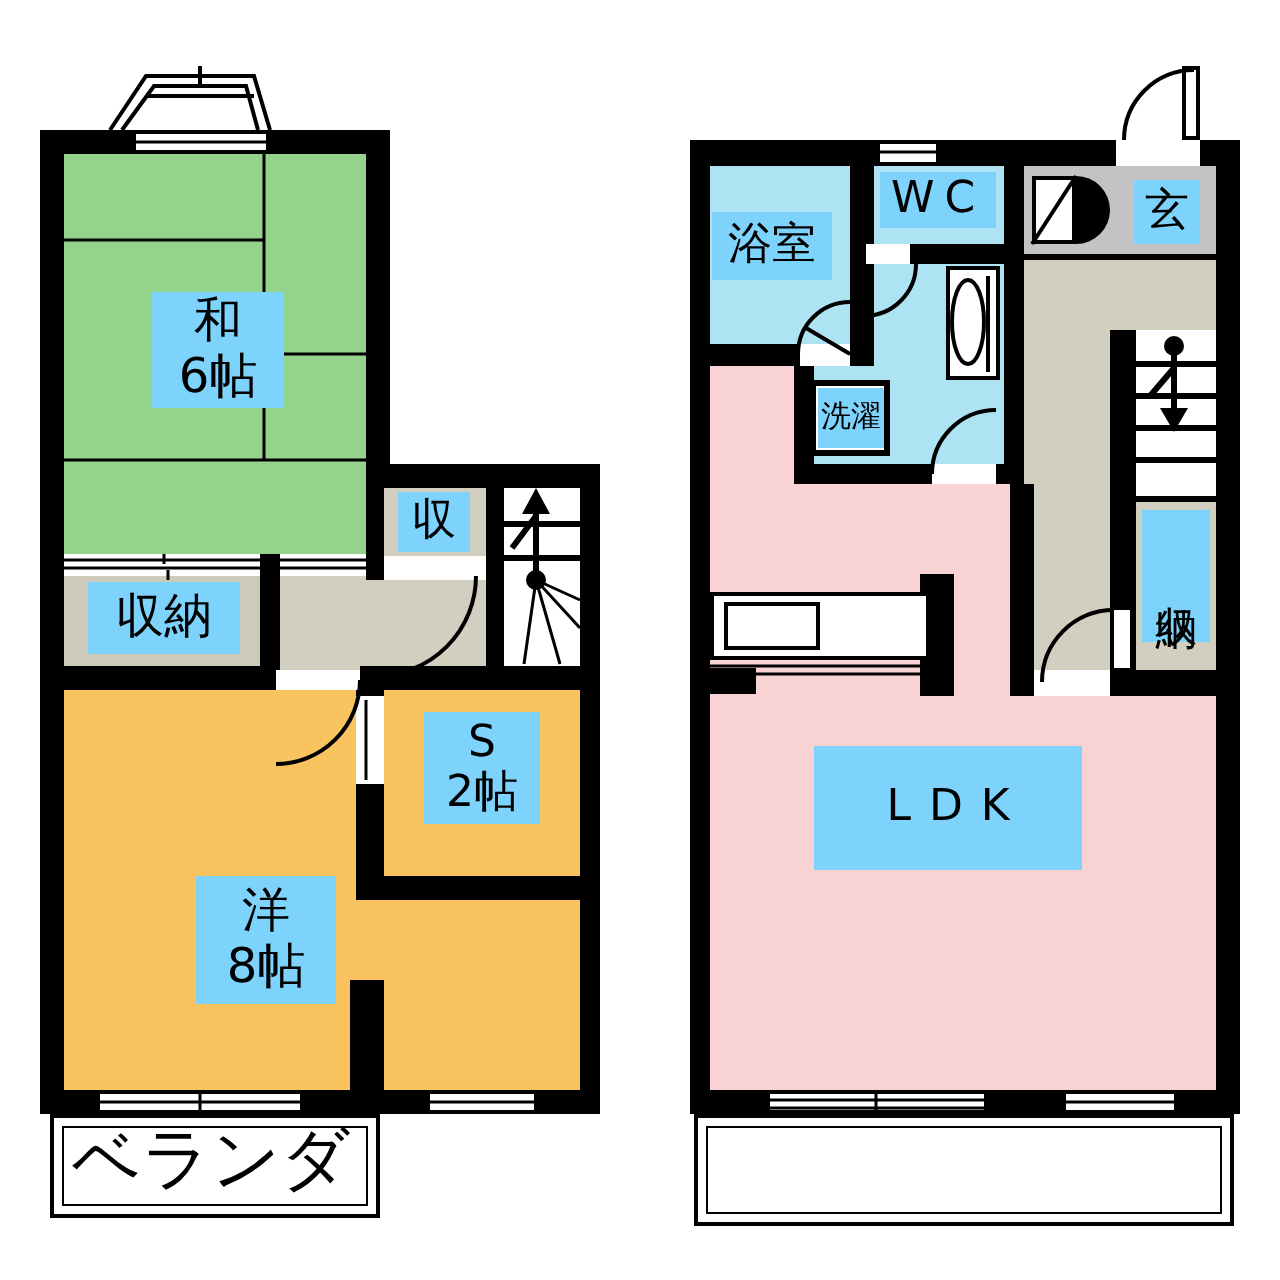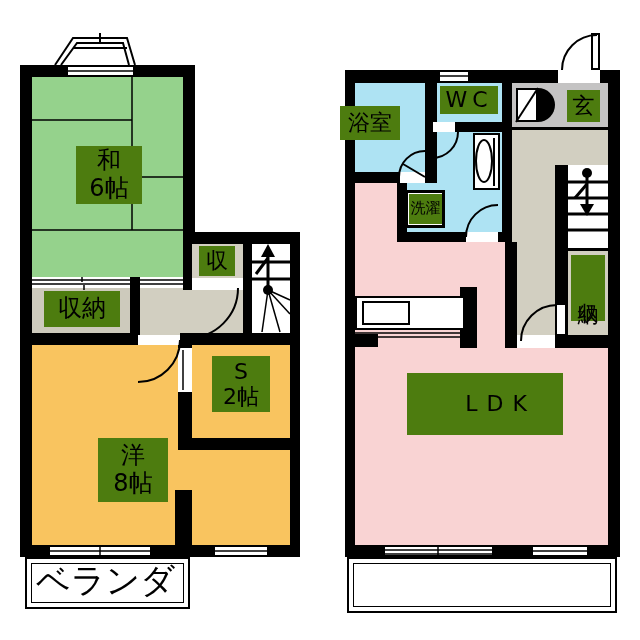--- a/index.html
+++ b/index.html
@@ -4,21 +4,21 @@
 <style>
   html,body{margin:0;padding:0;background:#fff;}
   #canvas{position:relative;width:640px;height:640px;background:#ffffff;overflow:hidden;
           font-family:"DejaVu Sans","Liberation Sans",sans-serif;color:#000;}
   .room{position:absolute;z-index:1;}
   .wall{position:absolute;background:#000;z-index:2;}
   .gap{position:absolute;background:#fff;z-index:3;}
   .outbox{position:absolute;background:#fff;border:2px solid #000;z-index:1;}
   .outbox .inner{position:absolute;left:4px;top:4px;right:4px;bottom:4px;border:1px solid #000;}
   svg.lines{position:absolute;left:0;top:0;z-index:4;}
-  .label{position:absolute;background:#4d7c0f;display:flex;flex-direction:column;align-items:center;
+  .label{position:absolute;background:#7dd3fc;display:flex;flex-direction:column;align-items:center;
          justify-content:center;text-align:center;z-index:5;line-height:1.15;}
   .nobg{background:transparent;}
   .vtext{writing-mode:vertical-rl;text-orientation:upright;letter-spacing:2px;}
   .ls-wide{letter-spacing:9px;text-indent:9px;}
   .ls-med{letter-spacing:3px;}
   
   .c-green{background:#95d28c;} .c-orange{background:#f9c45f;} .c-pink{background:#f9d3d3;}
   .c-cyan{background:#aee3f3;} .c-gray{background:#c4c3c3;} .c-beige{background:#d2cfc1;}
   .c-storage{background:#cdcabc;}
 </style>
@@ -215,32 +215,32 @@
     <span>2帖</span>
   </div>
   <div class="label" style="left:98px;top:438px;width:70px;height:64px;font-size:24px;">
     <span>洋</span>
     <span>8帖</span>
   </div>
   <div class="label nobg" style="left:25px;top:560px;width:161px;height:42px;font-size:34px;z-index:6;">
     <span>ベランダ</span>
   </div>
 
-  <div class="label" style="left:340px;top:106px;width:60px;height:34px;font-size:22px;">
+  <div class="label" style="left:356px;top:106px;width:60px;height:34px;font-size:22px;">
     <span>浴室</span>
   </div>
   <div class="label" style="left:440px;top:86px;width:58px;height:28px;font-size:22px;letter-spacing:5px;">
     <span>WC</span>
   </div>
   <div class="label" style="left:409px;top:194px;width:33px;height:30px;font-size:15px;z-index:6;">
     <span>洗濯</span>
   </div>
   <div class="label" style="left:567px;top:90px;width:33px;height:32px;font-size:22px;">
     <span>玄</span>
   </div>
   <div class="label vtext" style="left:571px;top:255px;width:34px;height:66px;font-size:21px;">
     <span>収納</span>
   </div>
-  <div class="label" style="left:407px;top:373px;width:134px;height:62px;font-size:22px;padding-left:22px;">
+  <div class="label" style="left:407px;top:373px;width:134px;height:62px;font-size:22px;">
     <span class="ls-wide">LDK</span>
   </div>
 
 </div>
 
 </body></html>

